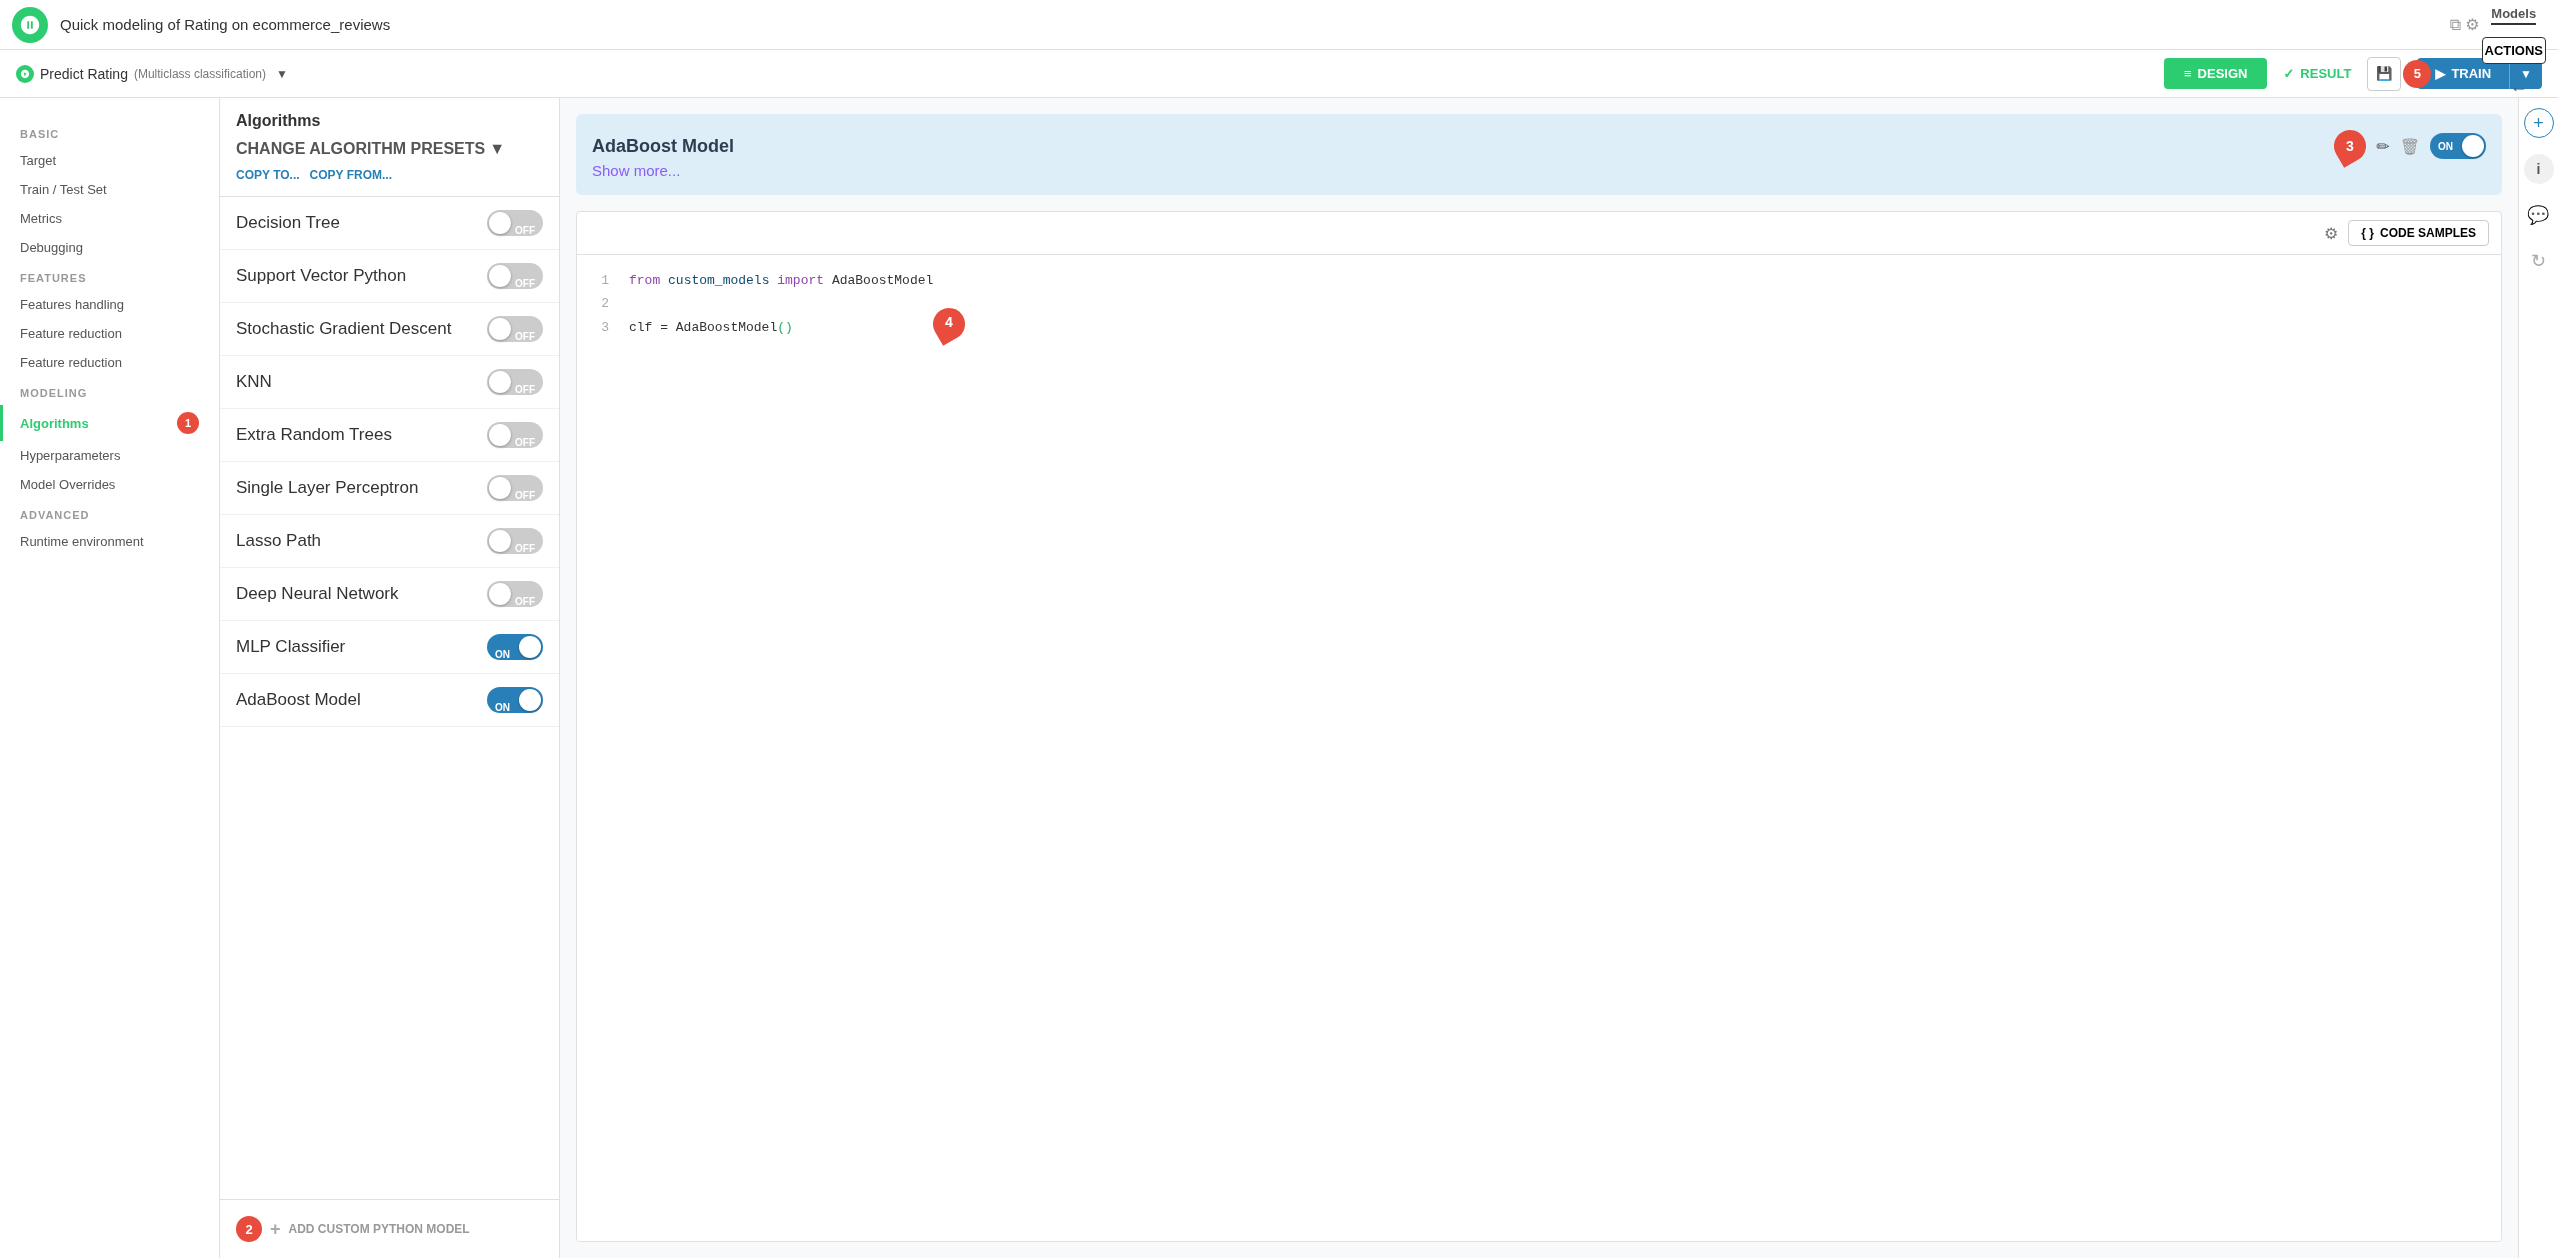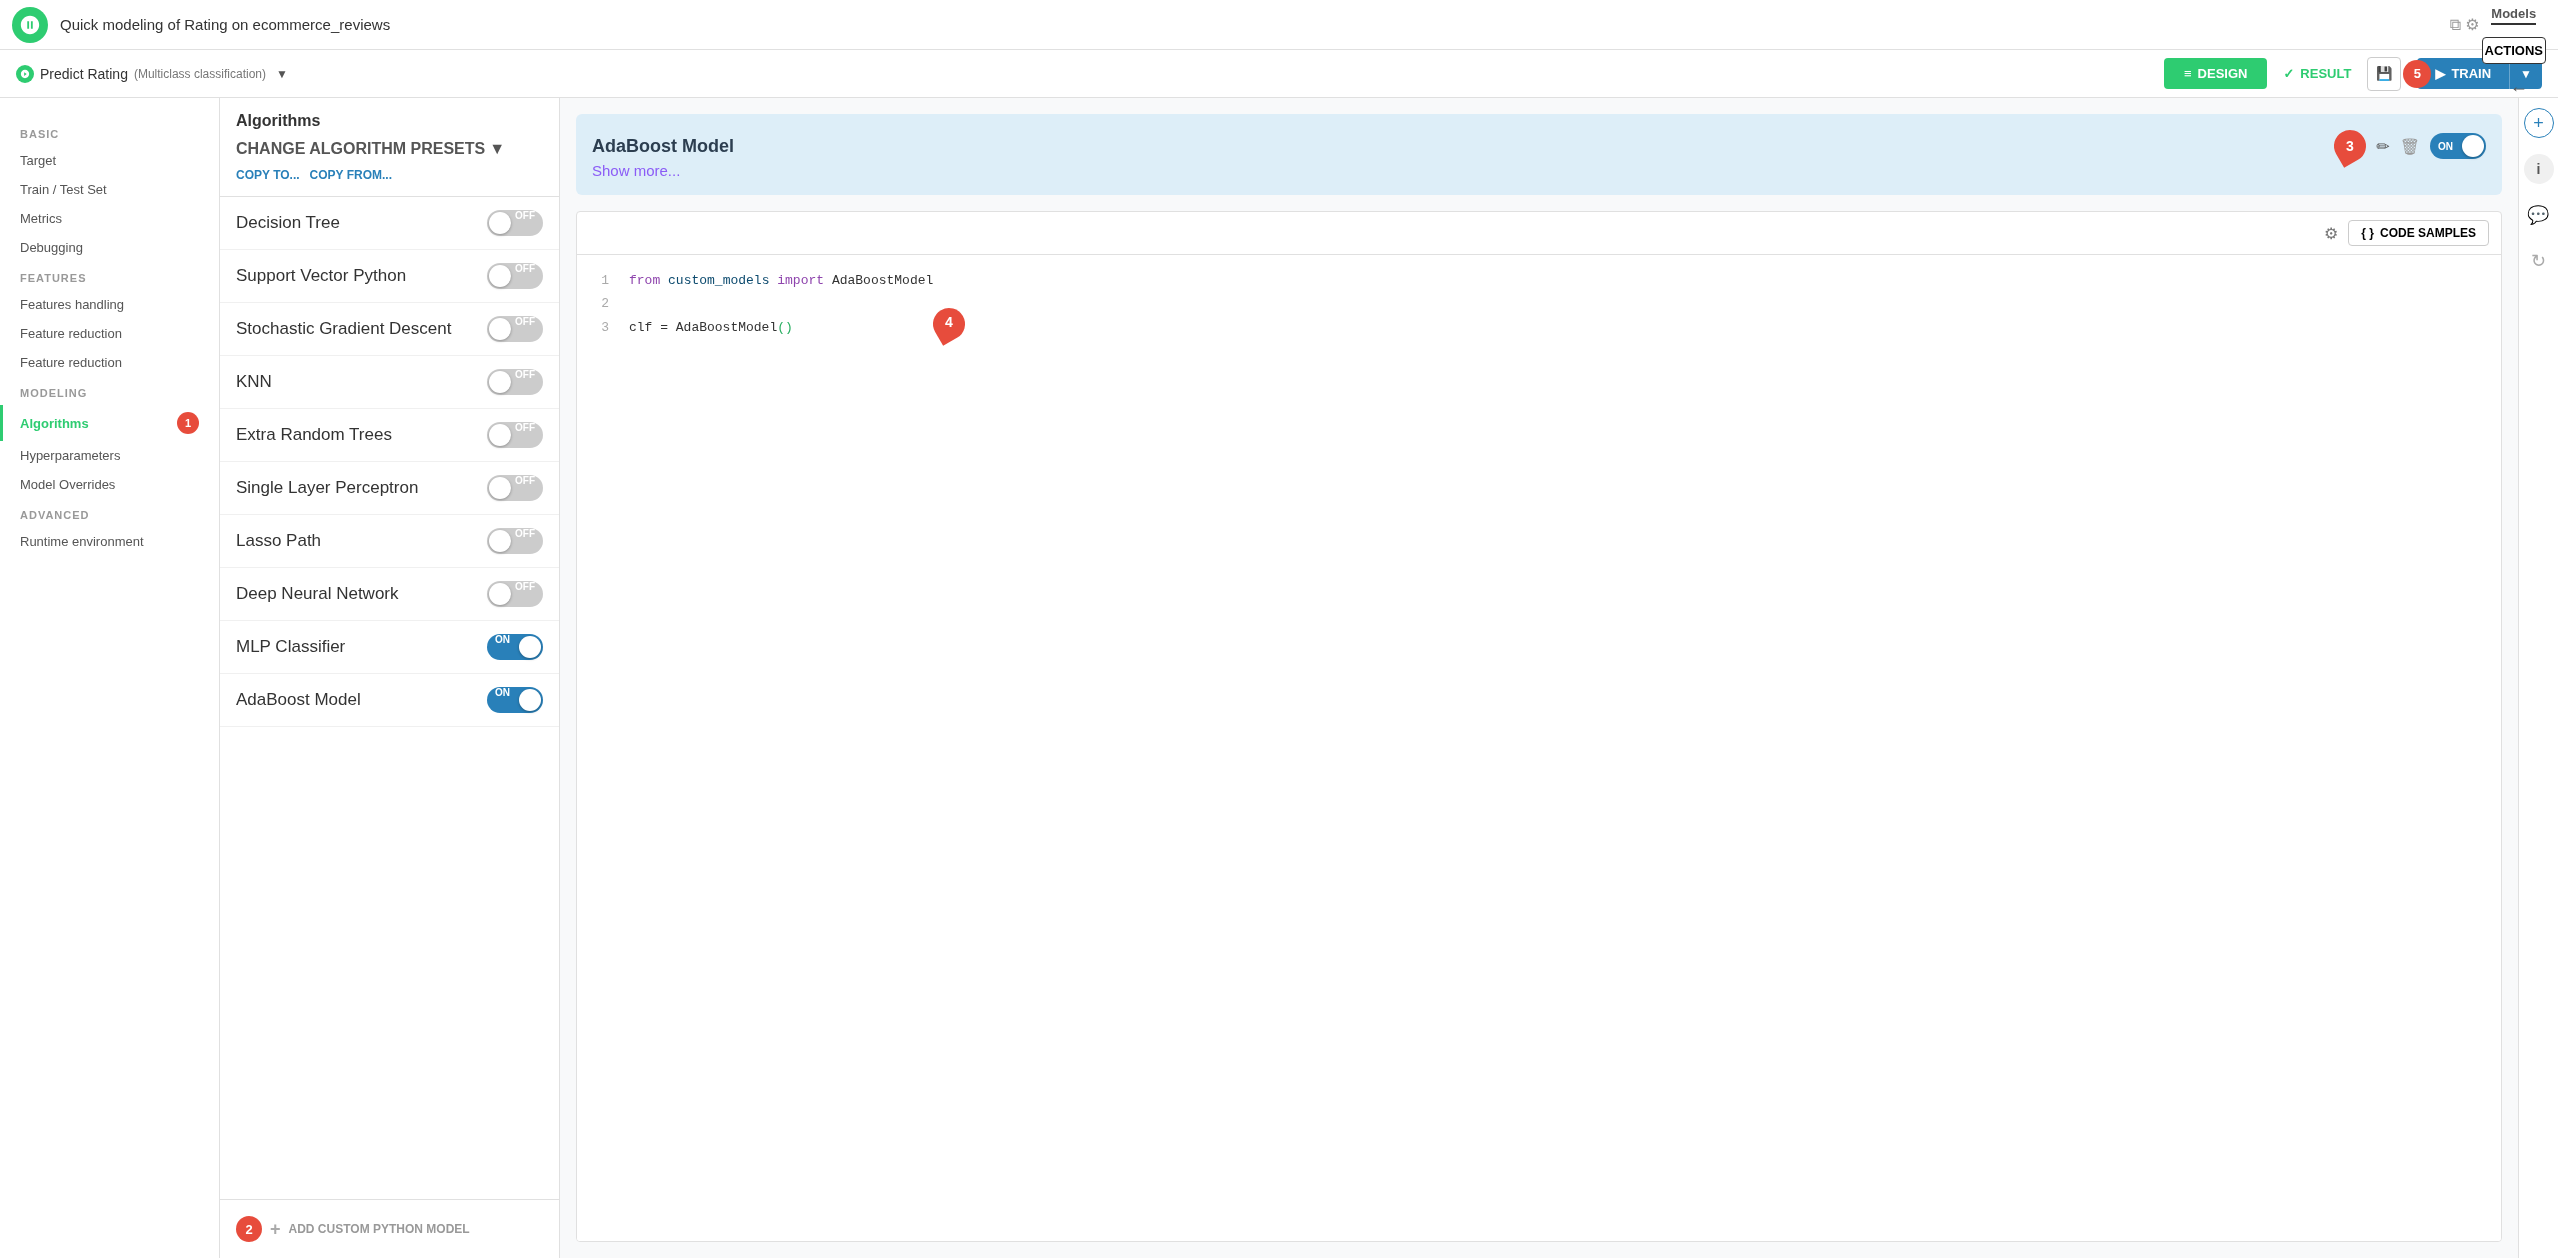--- a/index.html
+++ b/index.html
@@ -63,21 +63,21 @@
 
     
     .algorithms-panel { width: 340px; background: #fff; border-right: 1px solid #e0e0e0; display: flex; flex-direction: column; flex-shrink: 0; }
     .algorithms-header { padding: 14px 16px; border-bottom: 1px solid #e0e0e0; display: flex; align-items: center; gap: 10px; flex-wrap: wrap; }
     .algorithms-title { font-size: 16px; font-weight: 600; }
     .change-presets-btn { font-size: 16px; font-weight: 700; color: #555; background: none; border: none; cursor: pointer; text-transform: uppercase; display: flex; align-items: center; gap: 4px; }
     .copy-btn { font-size: 12px; font-weight: 600; color: #2980b9; background: none; border: none; cursor: pointer; text-transform: uppercase; }
     .algorithms-list { flex: 1; overflow-y: auto; }
     .algorithm-row { display: flex; align-items: center; justify-content: space-between; padding: 13px 16px; border-bottom: 1px solid #f0f0f0; }
     .algorithm-name { font-size: 17px; color: #333; }
-    .toggle { display: inline-flex; align-items: flex-start; border-radius: 20px; width: 56px; height: 26px; cursor: pointer; position: relative; font-size: 10px; font-weight: 700; }
+    .toggle { display: inline-flex; align-items: flex-end; border-radius: 20px; width: 56px; height: 26px; cursor: pointer; position: relative; font-size: 10px; font-weight: 700; }
     .toggle.off { background: #ccc; justify-content: flex-start; color: #fff; }
     .toggle.off .toggle-label { margin-left: 28px; color: #fff; font-size: 10px; font-weight: 700; }
     .toggle.on { background: #2980b9; justify-content: flex-start; color: #fff; }
     .toggle.on .toggle-label { margin-left: 8px; color: #fff; font-size: 10px; font-weight: 700; }
     .toggle-knob { width: 22px; height: 22px; background: #fff; border-radius: 50%; position: absolute; top: 2px; box-shadow: 0 1px 3px rgba(0,0,0,0.3); }
     .toggle.off .toggle-knob { left: 2px; }
     .toggle.on .toggle-knob { right: 2px; }
     .add-custom-row { display: flex; align-items: center; padding: 16px; gap: 8px; cursor: pointer; color: #999; font-size: 12px; font-weight: 700; text-transform: uppercase; border-top: 1px solid #e0e0e0; position: relative; }
 
     

